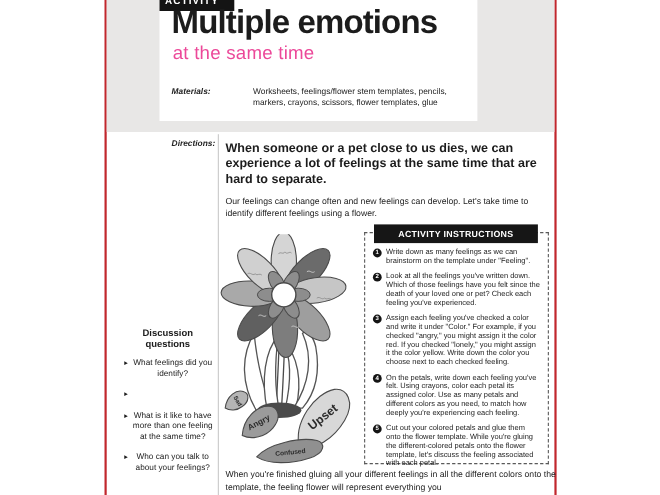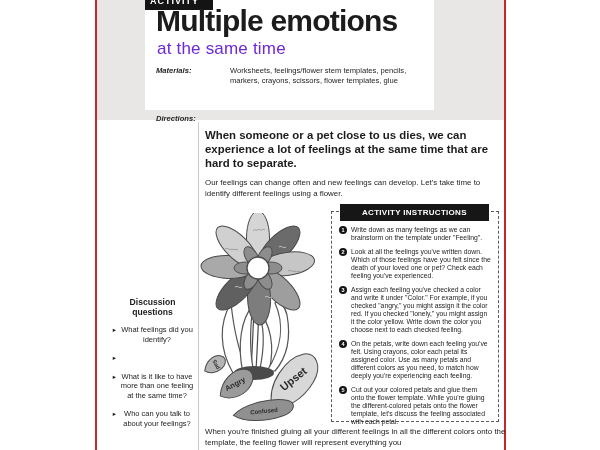--- a/index.html
+++ b/index.html
@@ -14,22 +14,22 @@
   .redline.left{left:95px;}
   .redline.right{left:504px;}
   .grayband{position:absolute;left:97px;top:0;width:407px;height:120px;background:#e8e7e6;}
   
   .card{position:absolute;left:113px;top:0;width:289px;height:110px;background:#ffffff;margin-left:32px;}
   .tag{position:absolute;left:0;top:0;width:68px;height:10px;background:#141414;overflow:hidden;}
   .tag span{display:block;color:#ffffff;font-size:9px;font-weight:bold;letter-spacing:1px;
     transform:translateY(-4px);padding-left:5px;white-space:nowrap;}
   .title{position:absolute;left:11px;top:5px;font-size:30px;line-height:32px;font-weight:bold;
     letter-spacing:-0.8px;color:#1c1c1c;white-space:nowrap;}
-  .subtitle{position:absolute;left:12px;top:39px;font-size:17px;color:#6d28d9;letter-spacing:0.2px;}
-  .meta{position:absolute;left:11px;top:66px;width:268px;display:grid;
+  .subtitle{position:absolute;left:12px;top:39px;font-size:17px;color:#ec4899;letter-spacing:0.2px;}
+  .meta{position:absolute;left:11px;top:78px;width:268px;display:grid;
     grid-template-columns:46px 1fr;column-gap:8px;row-gap:6px;font-size:7.6px;line-height:10px;gap:28px;}
   .meta .lbl{font-weight:bold;font-style:italic;}
   
   .divider{position:absolute;left:198px;top:122px;width:1px;height:328px;background:#c9c9c9;}
   .sidebar{position:absolute;left:110px;top:297px;width:85px;text-align:center;}
   .sidebar h3{margin:0 0 8px 0;font-size:8.6px;color:#1c1c1c;}
   .q{display:grid;grid-template-columns:9px 1fr;font-size:7.5px;line-height:9.5px;margin-bottom:9px;}
   .q .bullet::before{content:"\25B8";font-size:6.5px;color:#1c1c1c;}
   
   .intro-bold{position:absolute;left:205px;top:128px;width:300px;

